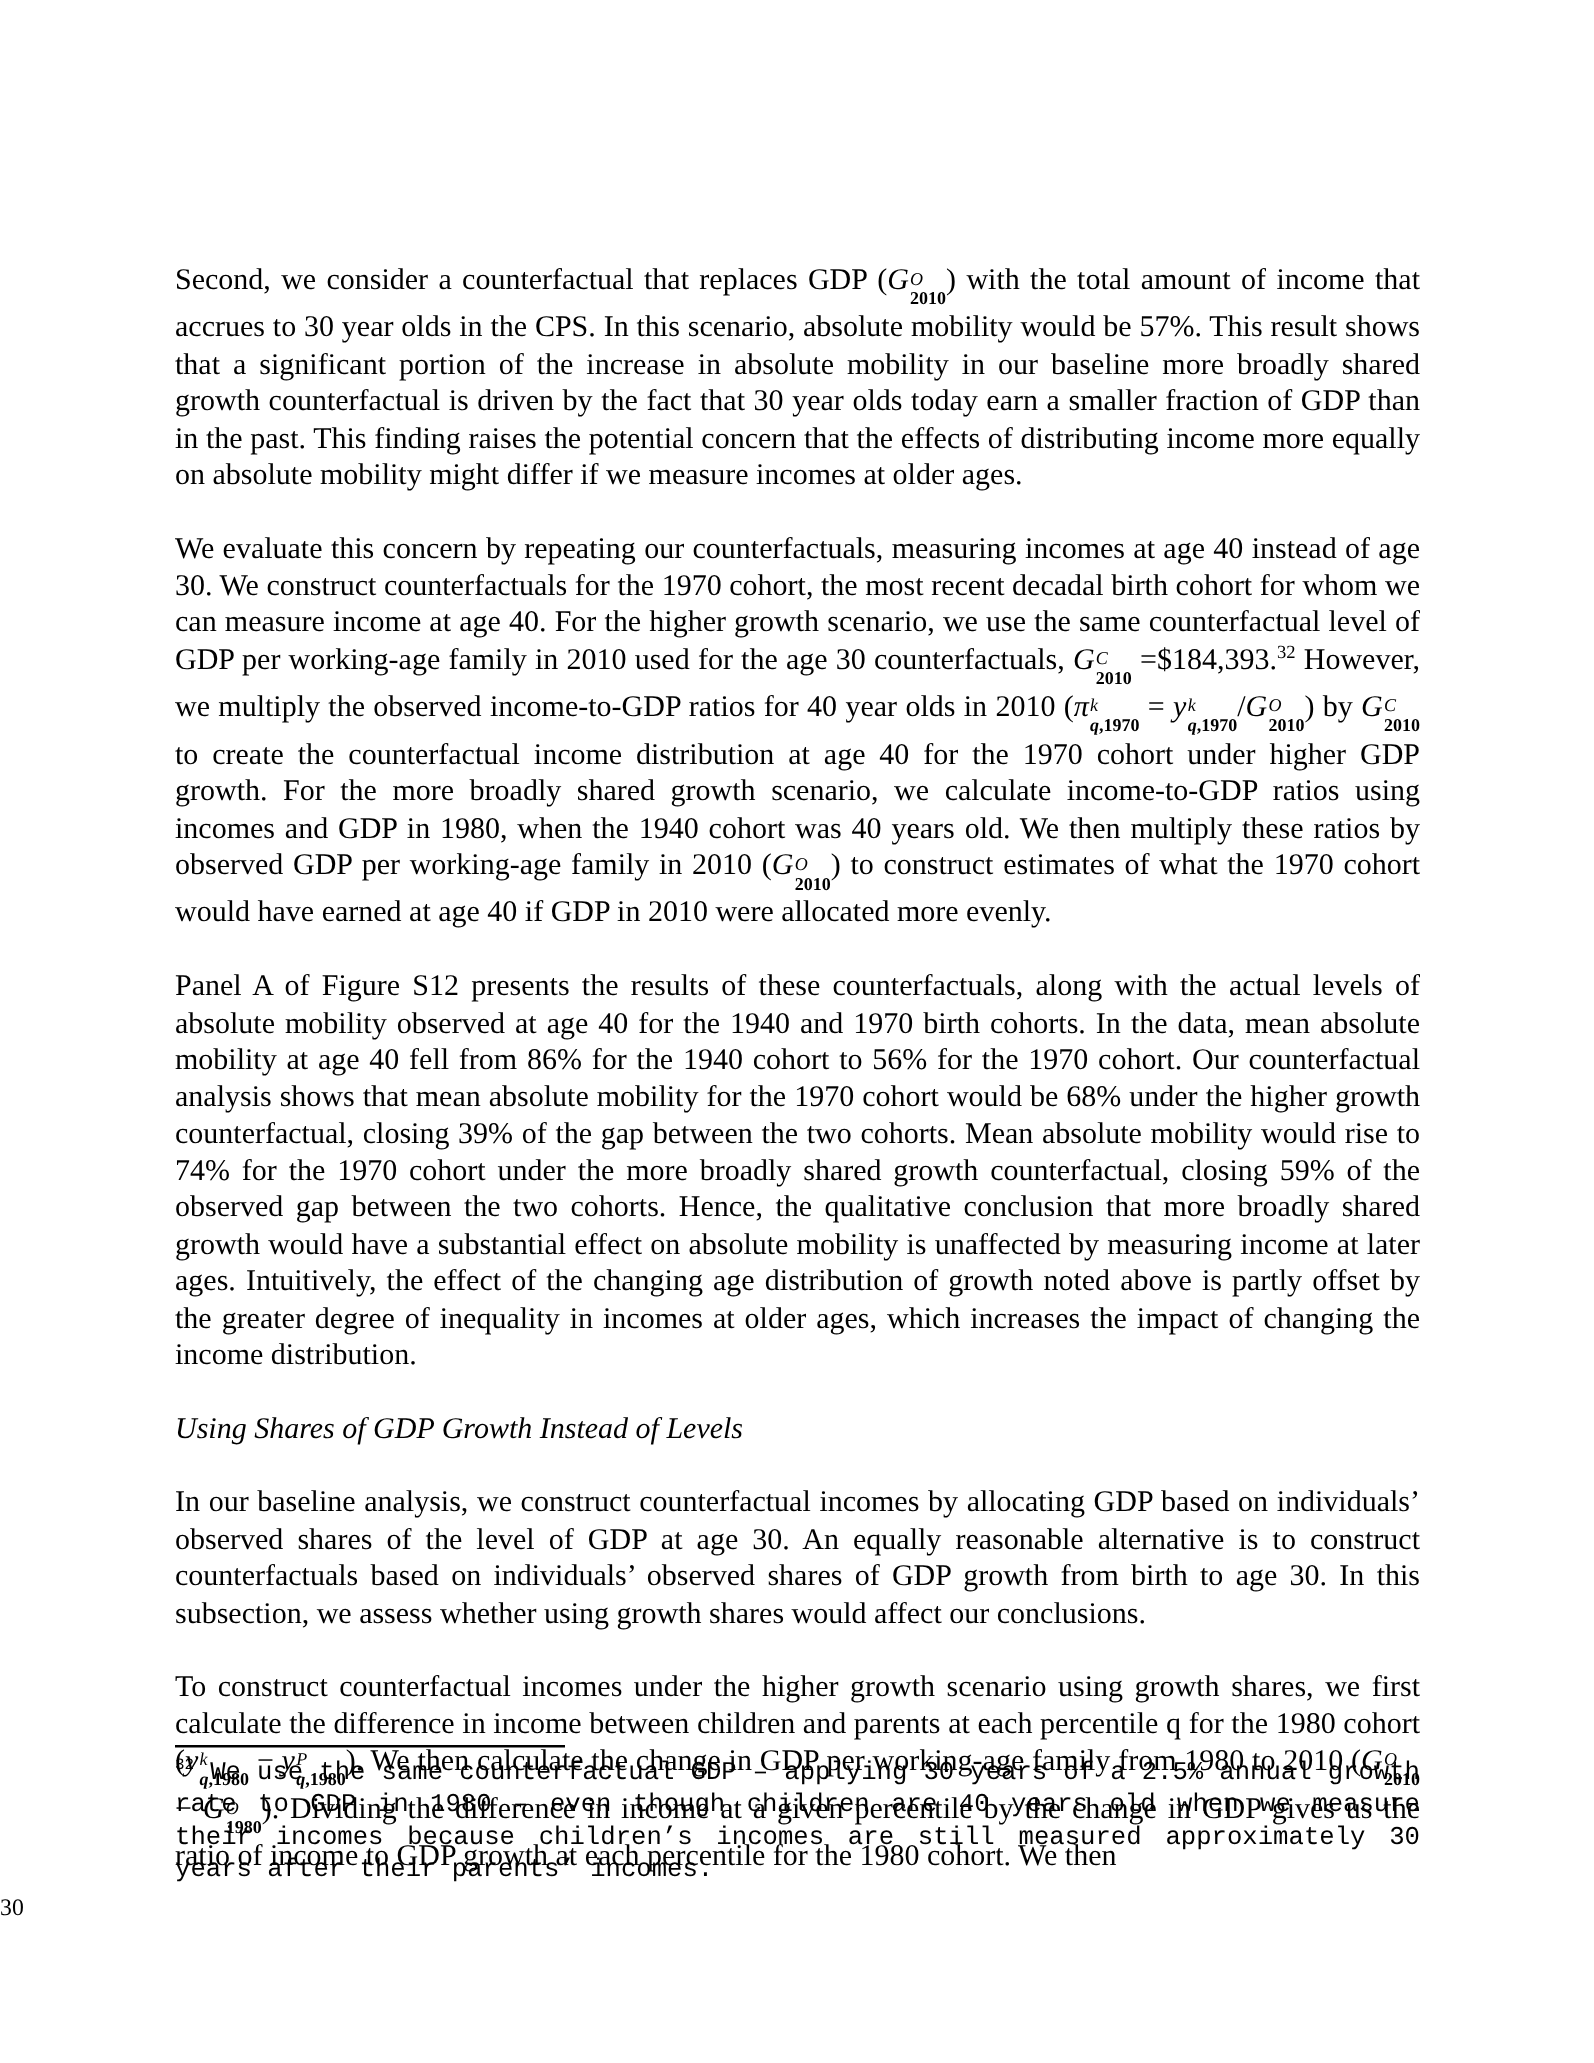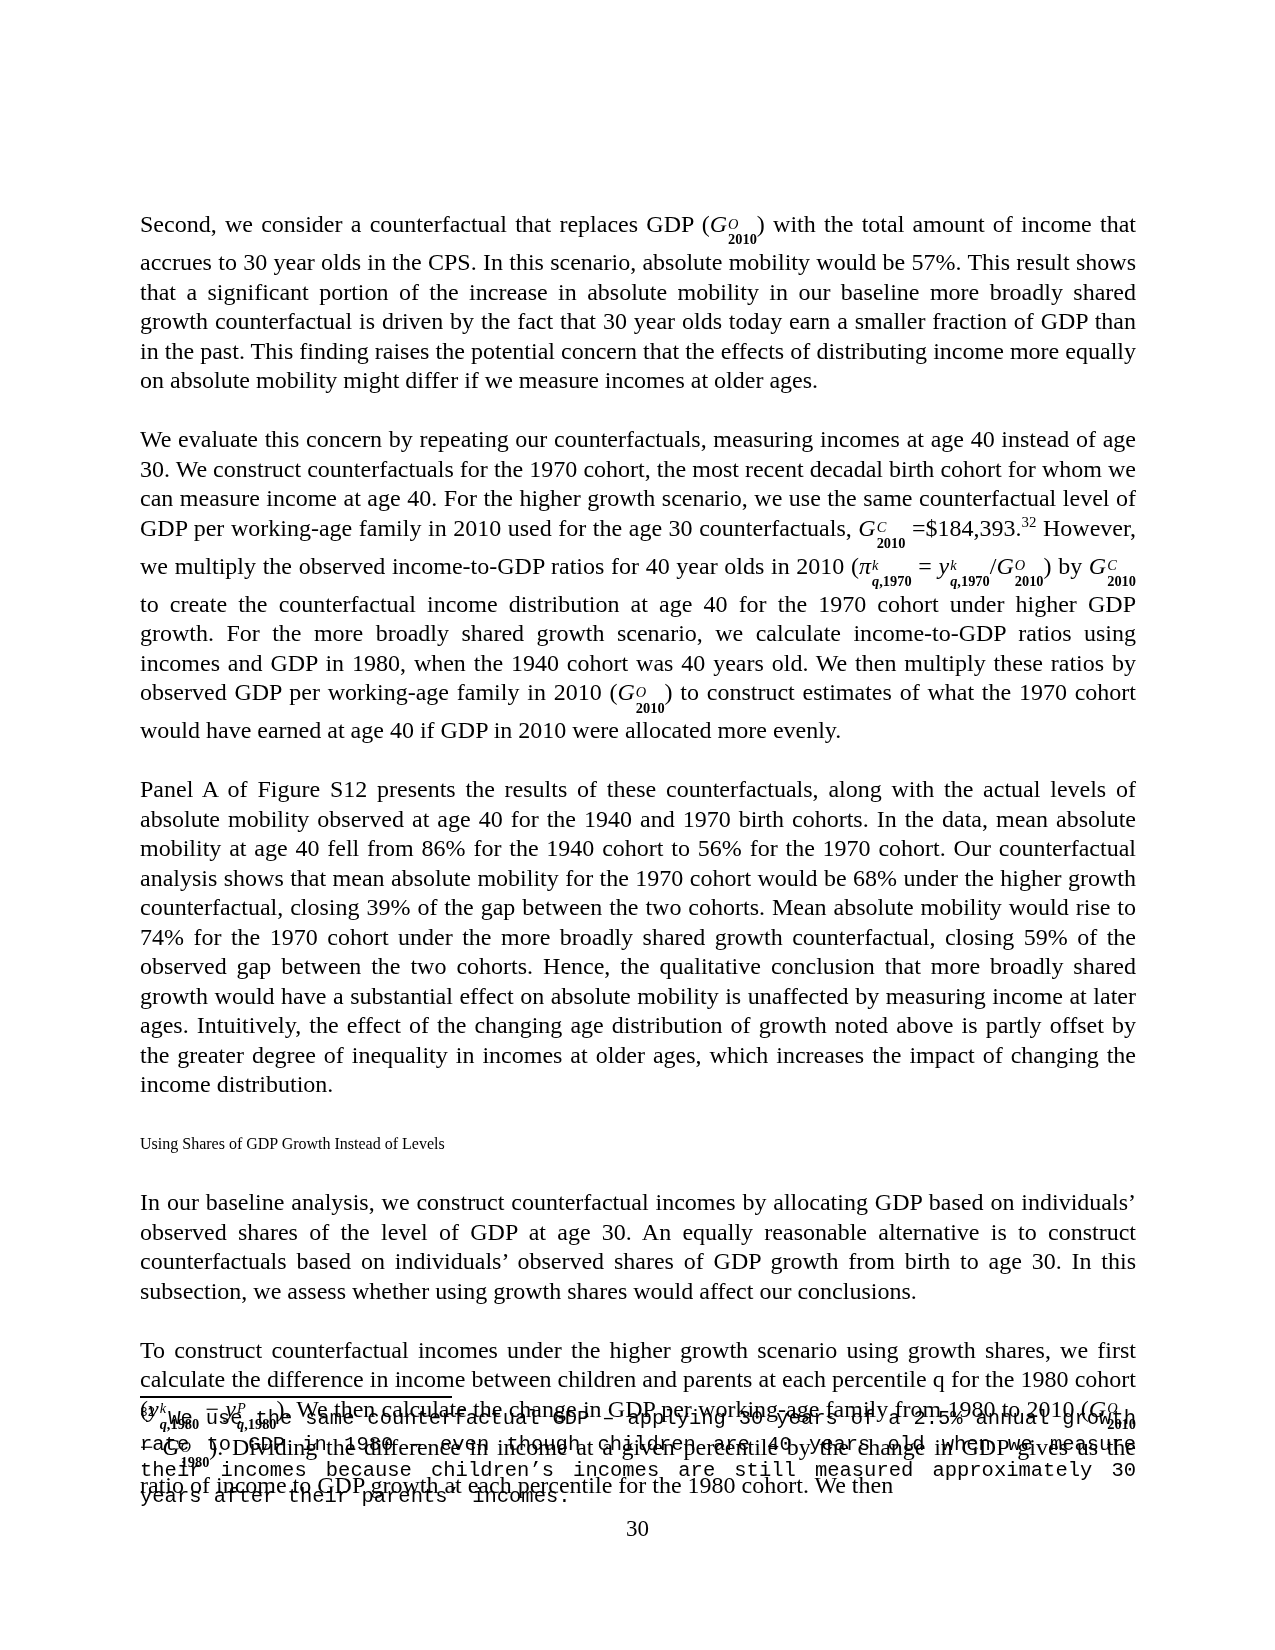--- a/index.html
+++ b/index.html
@@ -24,22 +24,23 @@
     width: 996px;
     margin-top: 44px;
   }
   .para {
     font-size: 24px;
     line-height: 29.5px;
     text-align: justify;
     margin: 0 0 29.5px 0;
   }
   .subheading {
-    font-size: 16px;
+    font-size: 24px;
     line-height: 29.5px;
+    font-style: italic;
     font-weight: normal;
     margin: 0 0 29.5px 0;
   }
   .it { }
   sup.fnref {
     font-size: 0.62em;
     line-height: 0;
     vertical-align: super;
   }
   
@@ -77,22 +78,21 @@
     text-align: justify;
     margin: 0;
     font-family: Liberation Mono, monospace;
   }
   .footnote sup.fnref { font-size: 0.62em; }
   .page-number {
     position: absolute;
     top: 1516px;
     left: 0;
     width: 100%;
-    text-align: center;
-    font-size: 23px;
+    font-size: 19px;
   }
 </style>
 </head>
 <body>
 
 <div class="sheet">
   <div class="content">
     <p class="para">Second, we consider a counterfactual that replaces GDP (<span class="math"><span class="mbase">G</span><span class="stack"><span class="s-sup">O</span><span class="s-sub">2010</span></span></span>) with the total amount of income that accrues to 30 year olds in the CPS. In this scenario, absolute mobility would be 57%. This result shows that a significant portion of the increase in absolute mobility in our baseline more broadly shared growth counterfactual is driven by the fact that 30 year olds today earn a smaller fraction of GDP than in the past. This finding raises the potential concern that the effects of distributing income more equally on absolute mobility might differ if we measure incomes at older ages.</p>
     <p class="para">We evaluate this concern by repeating our counterfactuals, measuring incomes at age 40 instead of age 30. We construct counterfactuals for the 1970 cohort, the most recent decadal birth cohort for whom we can measure income at age 40. For the higher growth scenario, we use the same counterfactual level of GDP per working-age family in 2010 used for the age 30 counterfactuals, <span class="math"><span class="mbase">G</span><span class="stack"><span class="s-sup">C</span><span class="s-sub">2010</span></span></span> =$184,393.<sup class="fnref">32</sup> However, we multiply the observed income-to-GDP ratios for 40 year olds in 2010 (<span class="math"><span class="mbase">π</span><span class="stack"><span class="s-sup">k</span><span class="s-sub"><span class="it">q</span>,1970</span></span></span> = <span class="math"><span class="mbase">y</span><span class="stack"><span class="s-sup">k</span><span class="s-sub"><span class="it">q</span>,1970</span></span></span>/<span class="math"><span class="mbase">G</span><span class="stack"><span class="s-sup">O</span><span class="s-sub">2010</span></span></span>) by <span class="math"><span class="mbase">G</span><span class="stack"><span class="s-sup">C</span><span class="s-sub">2010</span></span></span> to create the counterfactual income distribution at age 40 for the 1970 cohort under higher GDP growth. For the more broadly shared growth scenario, we calculate income-to-GDP ratios using incomes and GDP in 1980, when the 1940 cohort was 40 years old. We then multiply these ratios by observed GDP per working-age family in 2010 (<span class="math"><span class="mbase">G</span><span class="stack"><span class="s-sup">O</span><span class="s-sub">2010</span></span></span>) to construct estimates of what the 1970 cohort would have earned at age 40 if GDP in 2010 were allocated more evenly.</p>
     <p class="para">Panel A of Figure S12 presents the results of these counterfactuals, along with the actual levels of absolute mobility observed at age 40 for the 1940 and 1970 birth cohorts. In the data, mean absolute mobility at age 40 fell from 86% for the 1940 cohort to 56% for the 1970 cohort. Our counterfactual analysis shows that mean absolute mobility for the 1970 cohort would be 68% under the higher growth counterfactual, closing 39% of the gap between the two cohorts. Mean absolute mobility would rise to 74% for the 1970 cohort under the more broadly shared growth counterfactual, closing 59% of the observed gap between the two cohorts. Hence, the qualitative conclusion that more broadly shared growth would have a substantial effect on absolute mobility is unaffected by measuring income at later ages. Intuitively, the effect of the changing age distribution of growth noted above is partly offset by the greater degree of inequality in incomes at older ages, which increases the impact of changing the income distribution.</p>

